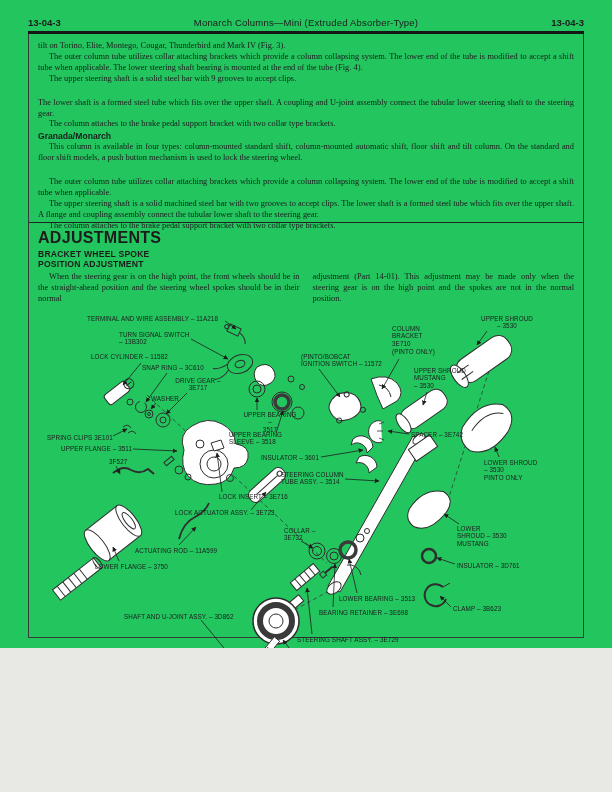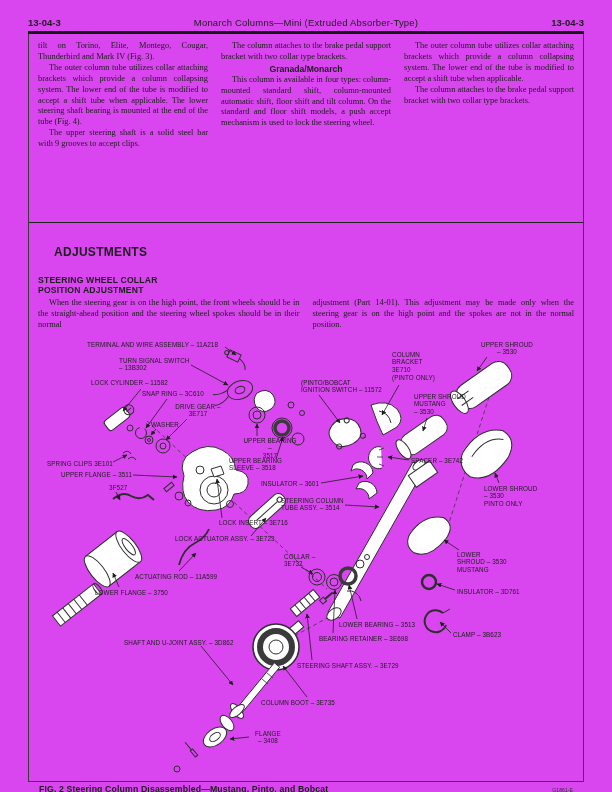--- a/index.html
+++ b/index.html
@@ -1,48 +1,48 @@
 <!DOCTYPE html>
 <html><head>
 <meta charset="utf-8">
 <style>
   html,body{margin:0;padding:0;background:#e8e8e4;}
   .page{
-    position:relative;width:612px;height:792px;background:#d946ef;
+    position:relative;width:612px;height:648px;background:#22c55e;
     font-family:"Liberation Serif",serif;color:#1c1c1c;overflow:hidden;
   }
   
   .hdr{
     position:absolute;top:10px;left:28px;right:28px;height:18px;
     display:flex;align-items:flex-end;
     font-family:"Liberation Sans",sans-serif;font-size:9.5px;
   }
   .hdr .hl,.hdr .hr{font-weight:bold;width:90px;}
   .hdr .hr{text-align:right;}
   .hdr .hc{flex:1;text-align:center;letter-spacing:.2px;}
   .hdr-rule{position:absolute;top:31px;left:28px;right:28px;height:2.5px;background:#161616;}
   
   .content-box{
     position:absolute;top:34px;left:28px;right:28px;bottom:10px;
     border-left:1px solid #3a3a3a;border-right:1px solid #3a3a3a;border-bottom:1px solid #3a3a3a;
   }
   .three-col{display:flex;gap:13px;padding:7px 9px 0 9px;}
   .col{flex:1;min-width:0;}
-  .intro{height:181px;border-bottom:1.6px solid #222;}
+  .intro{height:181px;border-bottom:1.6px solid #222;flex-direction:column;}
   .para{margin:0;font-size:8.4px;line-height:10.9px;text-align:justify;}
   .para.indent{text-indent:11px;}
   .para.heading{
     font-family:"Liberation Sans",sans-serif;font-weight:bold;
-    font-size:8.6px;text-align:center;margin-top:1px;
+    font-size:8.6px;text-align:left;margin-top:1px;
   }
   
   .adj{padding:6px 9px 0 9px;}
   .adj-title{
     font-family:"Liberation Sans",sans-serif;font-weight:bold;
-    font-size:12px;margin:16px;letter-spacing:.3px;
+    font-size:16px;margin:0;letter-spacing:.3px;
   }
   .adj-sub{
     font-family:"Liberation Sans",sans-serif;font-weight:bold;
     font-size:8.6px;line-height:10px;margin:2px 0 3px 0;white-space:pre-line;letter-spacing:.2px;
   }
   .adj .three-col{padding:0;}
   
   .figure-area{position:relative;height:448px;margin-top:2px;}
   .figure-area svg{position:absolute;left:0;top:0;}
   #fig-labels{position:absolute;inset:0;}
@@ -75,33 +75,35 @@
 
   <div class="content-box">
 
     <section class="three-col intro">
       <div class="col">
           <p class="para flush">tilt on Torino, Elite, Montego, Cougar, Thunderbird and Mark IV (Fig. 3).</p>
           <p class="para indent">The outer column tube utilizes collar attaching brackets which provide a column collapsing system. The lower end of the tube is modified to accept a shift tube when applicable. The lower steering shaft bearing is mounted at the end of the tube (Fig. 4).</p>
           <p class="para indent">The upper steering shaft is a solid steel bar with 9 grooves to accept clips.</p>
         </div>
       <div class="col">
+          <p class="para flush">The lower shaft is a formed steel tube which fits over the upper shaft. A coupling and U-joint assembly connect the tubular lower steering shaft to the steering gear.</p>
           <p class="para indent">The column attaches to the brake pedal support bracket with two collar type brackets.</p>
           <p class="para heading">Granada/Monarch</p>
-          <p class="para indent">This column is available in four types: column-mounted standard shift, column-mounted automatic shift, floor shift and tilt column. On the standard and floor shift models, a push accept mechanism is used to lock the steering wheel.</p>
+          <p class="para indent">This column is available in four types: column-mounted standard shift, column-mounted automatic shift, floor shift and tilt column. On the standard and floor shift models, a push button mechanism is used to lock the steering wheel.</p>
         </div>
       <div class="col">
           <p class="para indent">The outer column tube utilizes collar attaching brackets which provide a column collapsing system. The lower end of the tube is modified to accept a shift tube when applicable.</p>
+          <p class="para indent">The upper steering shaft is a solid machined steel bar with two grooves to accept clips. The lower shaft is a formed steel tube which fits over the upper shaft. A flange and coupling assembly connect the tubular lower shaft to the steering gear.</p>
           <p class="para indent">The column attaches to the brake pedal support bracket with two collar type brackets.</p>
         </div>
     </section>
 
     <section class="adj">
       <h2 class="adj-title">ADJUSTMENTS</h2>
-      <div class="adj-sub">STEERING WHEEL COLLAR
+      <div class="adj-sub">BRACKET WHEEL SPOKE
 POSITION ADJUSTMENT</div>
       <div class="three-col">
         <div class="col">
             <p class="para indent">When the steering gear is on the high point, the front wheels should be in the straight-ahead position and the steering wheel spokes should be in their normal</p>
           </div>
         <div class="col">
             <p class="para flush">adjustment (Part 14-01). This adjustment may be made only when the steering gear is on the high point and the spokes are not in the normal position.</p>
           </div>
       </div>
     </section>

